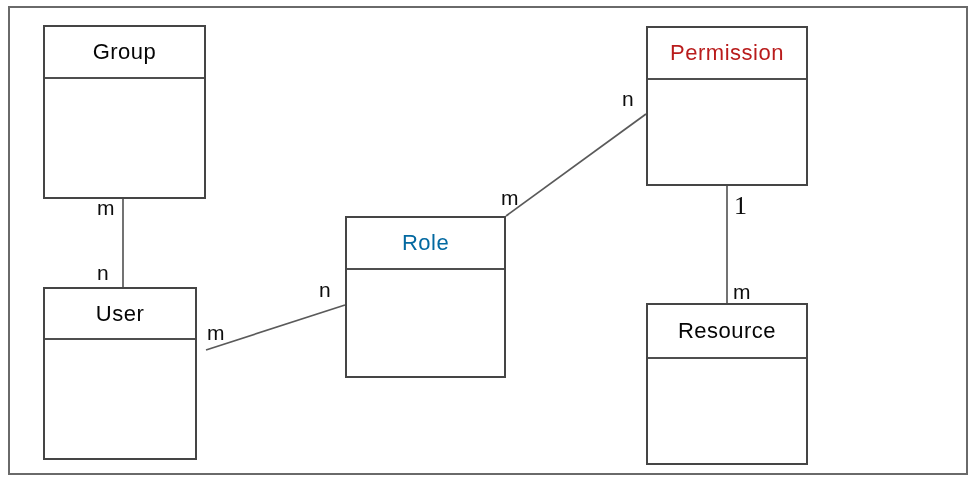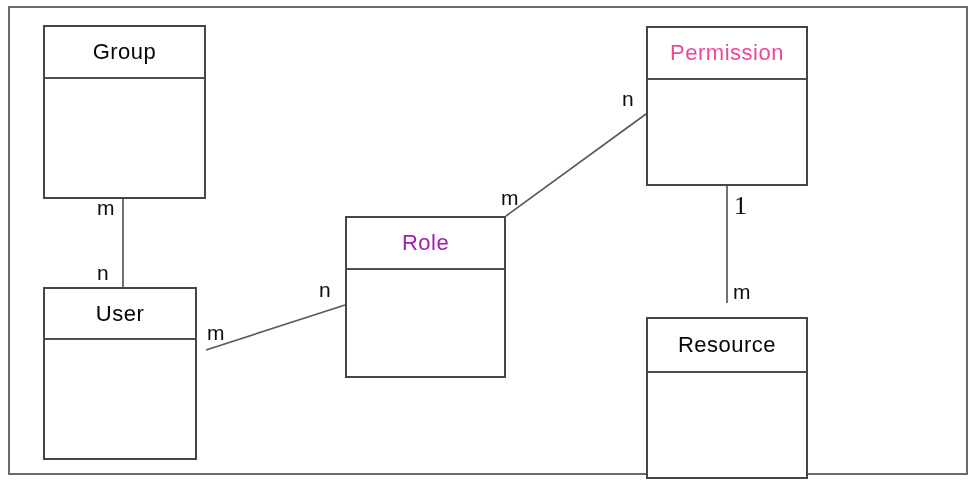--- a/index.html
+++ b/index.html
@@ -94,30 +94,30 @@
         <div class="entity-body"></div>
       </div>
       <div class="entity" style="left: 43px; top: 287px; width: 154px; height: 173px; border-color: rgb(69, 69, 69); background: rgb(255, 255, 255);">
         <div class="entity-header" style="height: 51px; border-bottom-color: rgb(79, 79, 79);">
           <span class="entity-title" style="color: rgb(5, 5, 5);">User</span>
         </div>
         <div class="entity-body"></div>
       </div>
       <div class="entity" style="left: 345px; top: 216px; width: 161px; height: 162px; border-color: rgb(69, 69, 69); background: rgb(255, 255, 255);">
         <div class="entity-header" style="height: 52px; border-bottom-color: rgb(79, 79, 79);">
-          <span class="entity-title" style="color: #a21caf;">Role</span>
+          <span class="entity-title" style="color: #0369a1;">Role</span>
         </div>
         <div class="entity-body"></div>
       </div>
       <div class="entity" style="left: 646px; top: 26px; width: 162px; height: 160px; border-color: rgb(69, 69, 69); background: rgb(255, 255, 255);">
         <div class="entity-header" style="height: 52px; border-bottom-color: rgb(79, 79, 79);">
-          <span class="entity-title" style="color: #ec4899;">Permission</span>
+          <span class="entity-title" style="color: #b91c1c;">Permission</span>
         </div>
         <div class="entity-body"></div>
       </div>
-      <div class="entity" style="left: 646px; top: 317px; width: 162px; height: 162px; border-color: rgb(69, 69, 69); background: rgb(255, 255, 255);">
+      <div class="entity" style="left: 646px; top: 303px; width: 162px; height: 162px; border-color: rgb(69, 69, 69); background: rgb(255, 255, 255);">
         <div class="entity-header" style="height: 54px; border-bottom-color: rgb(79, 79, 79);">
           <span class="entity-title" style="color: rgb(5, 5, 5);">Resource</span>
         </div>
         <div class="entity-body"></div>
       </div>
     </div>
 </div>
 
 </body></html>

